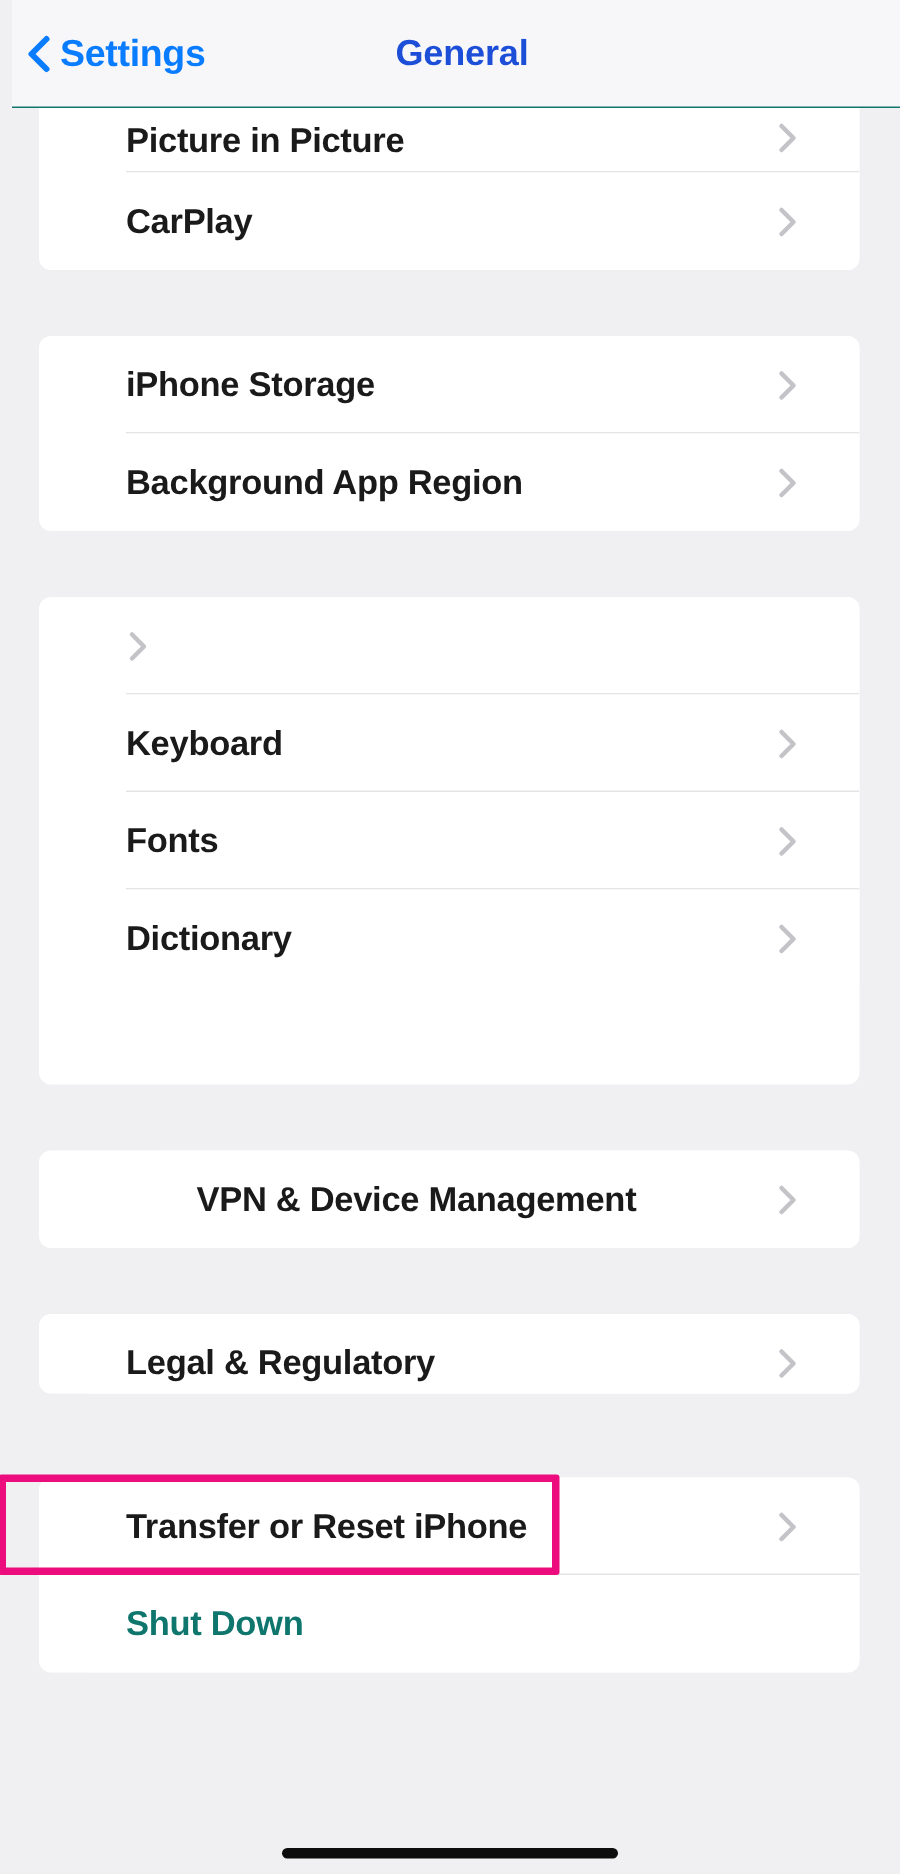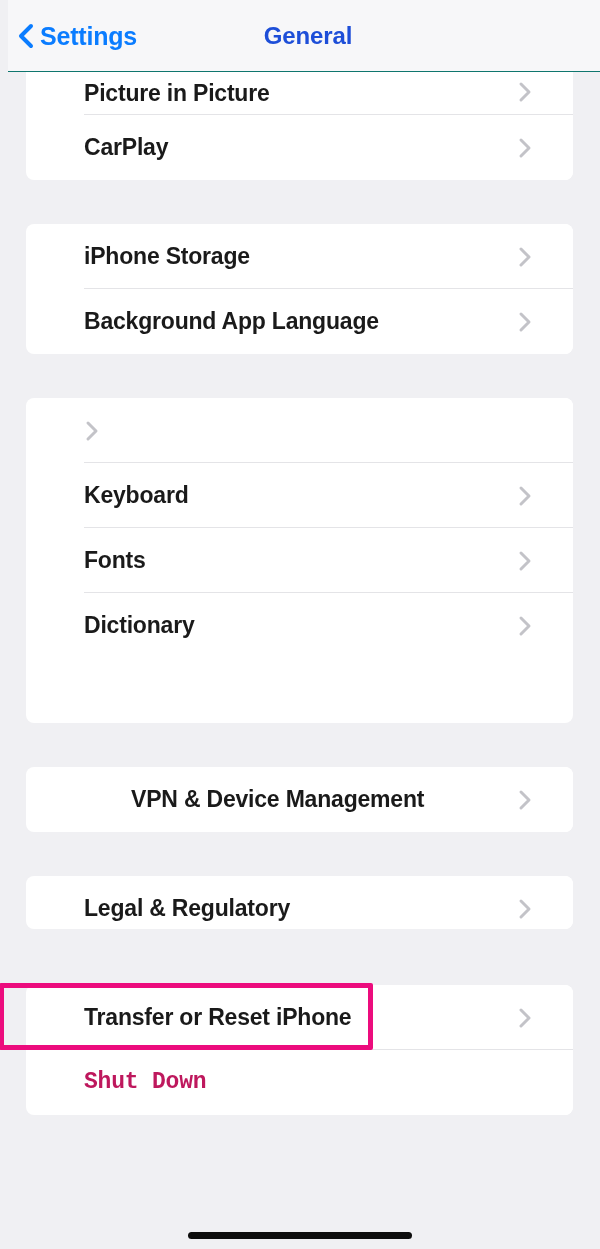--- a/index.html
+++ b/index.html
@@ -100,21 +100,21 @@
   }
 
   .row-label {
     font-size:23px;
     font-weight:700;
     color:#1a1a1a;
     letter-spacing:-0.2px;
     line-height:1;
     flex:1 1 auto;
   }
-  .row-label.accent { color:#be185d;font-family:Liberation Mono, monospace; }
+  .row-label.accent { color:#0f766e; }
 
   .row-chevron {
     flex:0 0 auto;
     width:16px;
     height:26px;
     margin-right:14px;
     display:flex;
     align-items:center;
     justify-content:center;
   }
@@ -191,21 +191,21 @@
         <div class="row">
           <div class="row-label">iPhone Storage</div>
           <span class="row-chevron">
             <svg width="16" height="26" viewBox="0 0 16 26">
               <polyline points="4,5 12,13 4,21" fill="none" stroke="#c3c3c8" stroke-width="3" stroke-linecap="round" stroke-linejoin="round"></polyline>
             </svg>
           </span>
           <div class="separator"></div>
         </div>
         <div class="row">
-          <div class="row-label">Background App Language</div>
+          <div class="row-label">Background App Region</div>
           <span class="row-chevron">
             <svg width="16" height="26" viewBox="0 0 16 26">
               <polyline points="4,5 12,13 4,21" fill="none" stroke="#c3c3c8" stroke-width="3" stroke-linecap="round" stroke-linejoin="round"></polyline>
             </svg>
           </span>
         </div>
       </div>
       <div class="group" style="top: 326px; height: 325px;">
         <div class="row">
           <span class="row-chevron">

